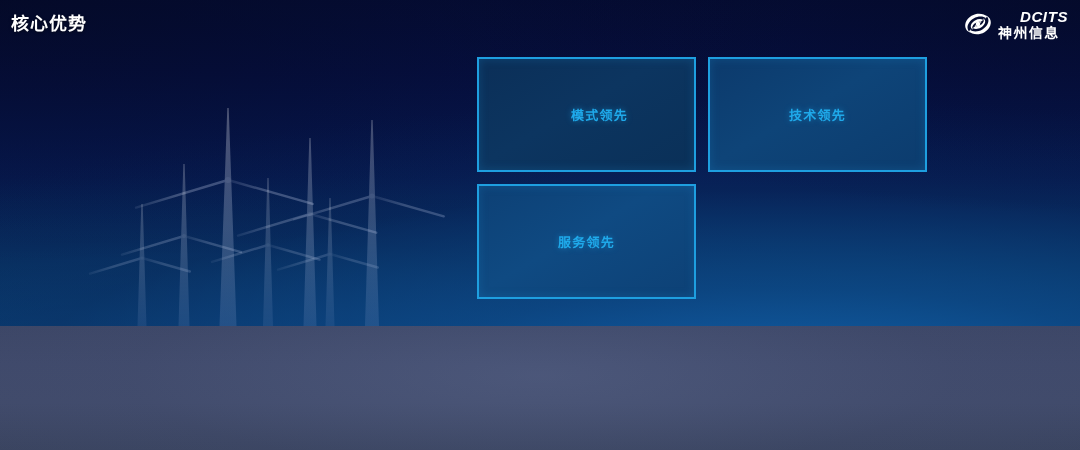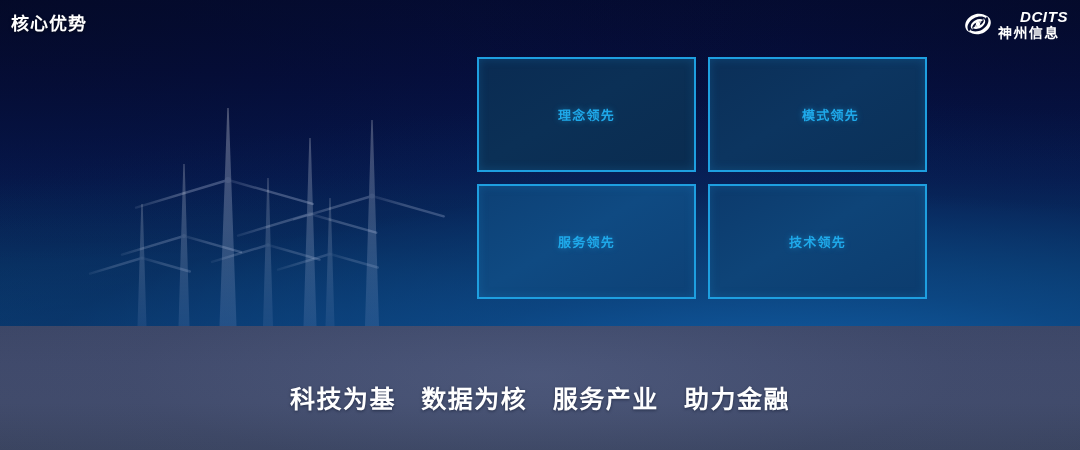--- a/index.html
+++ b/index.html
@@ -250,32 +250,28 @@
         <ellipse cx="30" cy="26" rx="4.6" ry="4.6"></ellipse>
       </g>
     </svg>
     <div class="logo-text">
       <div class="logo-en">DCITS</div>
       <div class="logo-cn">神州信息</div>
     </div>
   </div>
 
   <div class="cards">
-    <div class="card card-1">
-      <span class="card-label">理念领先</span>
-    </div>
     <div class="card card-2">
       <span class="card-label">模式领先</span>
     </div>
+    <div class="card card-3">
+      <span class="card-label">技术领先</span>
+    </div>
     <div class="card card-4">
       <span class="card-label">服务领先</span>
-    </div>
-    <div class="card card-3">
-      <span class="card-label">技术领先</span>
     </div>
   </div>
 
   <div class="band">
     <div class="band-sheen"></div>
   </div>
-  <div class="tagline">科技为基   数据为核   服务产业   助力金融</div>
 
 </div>
 
 </body></html>

